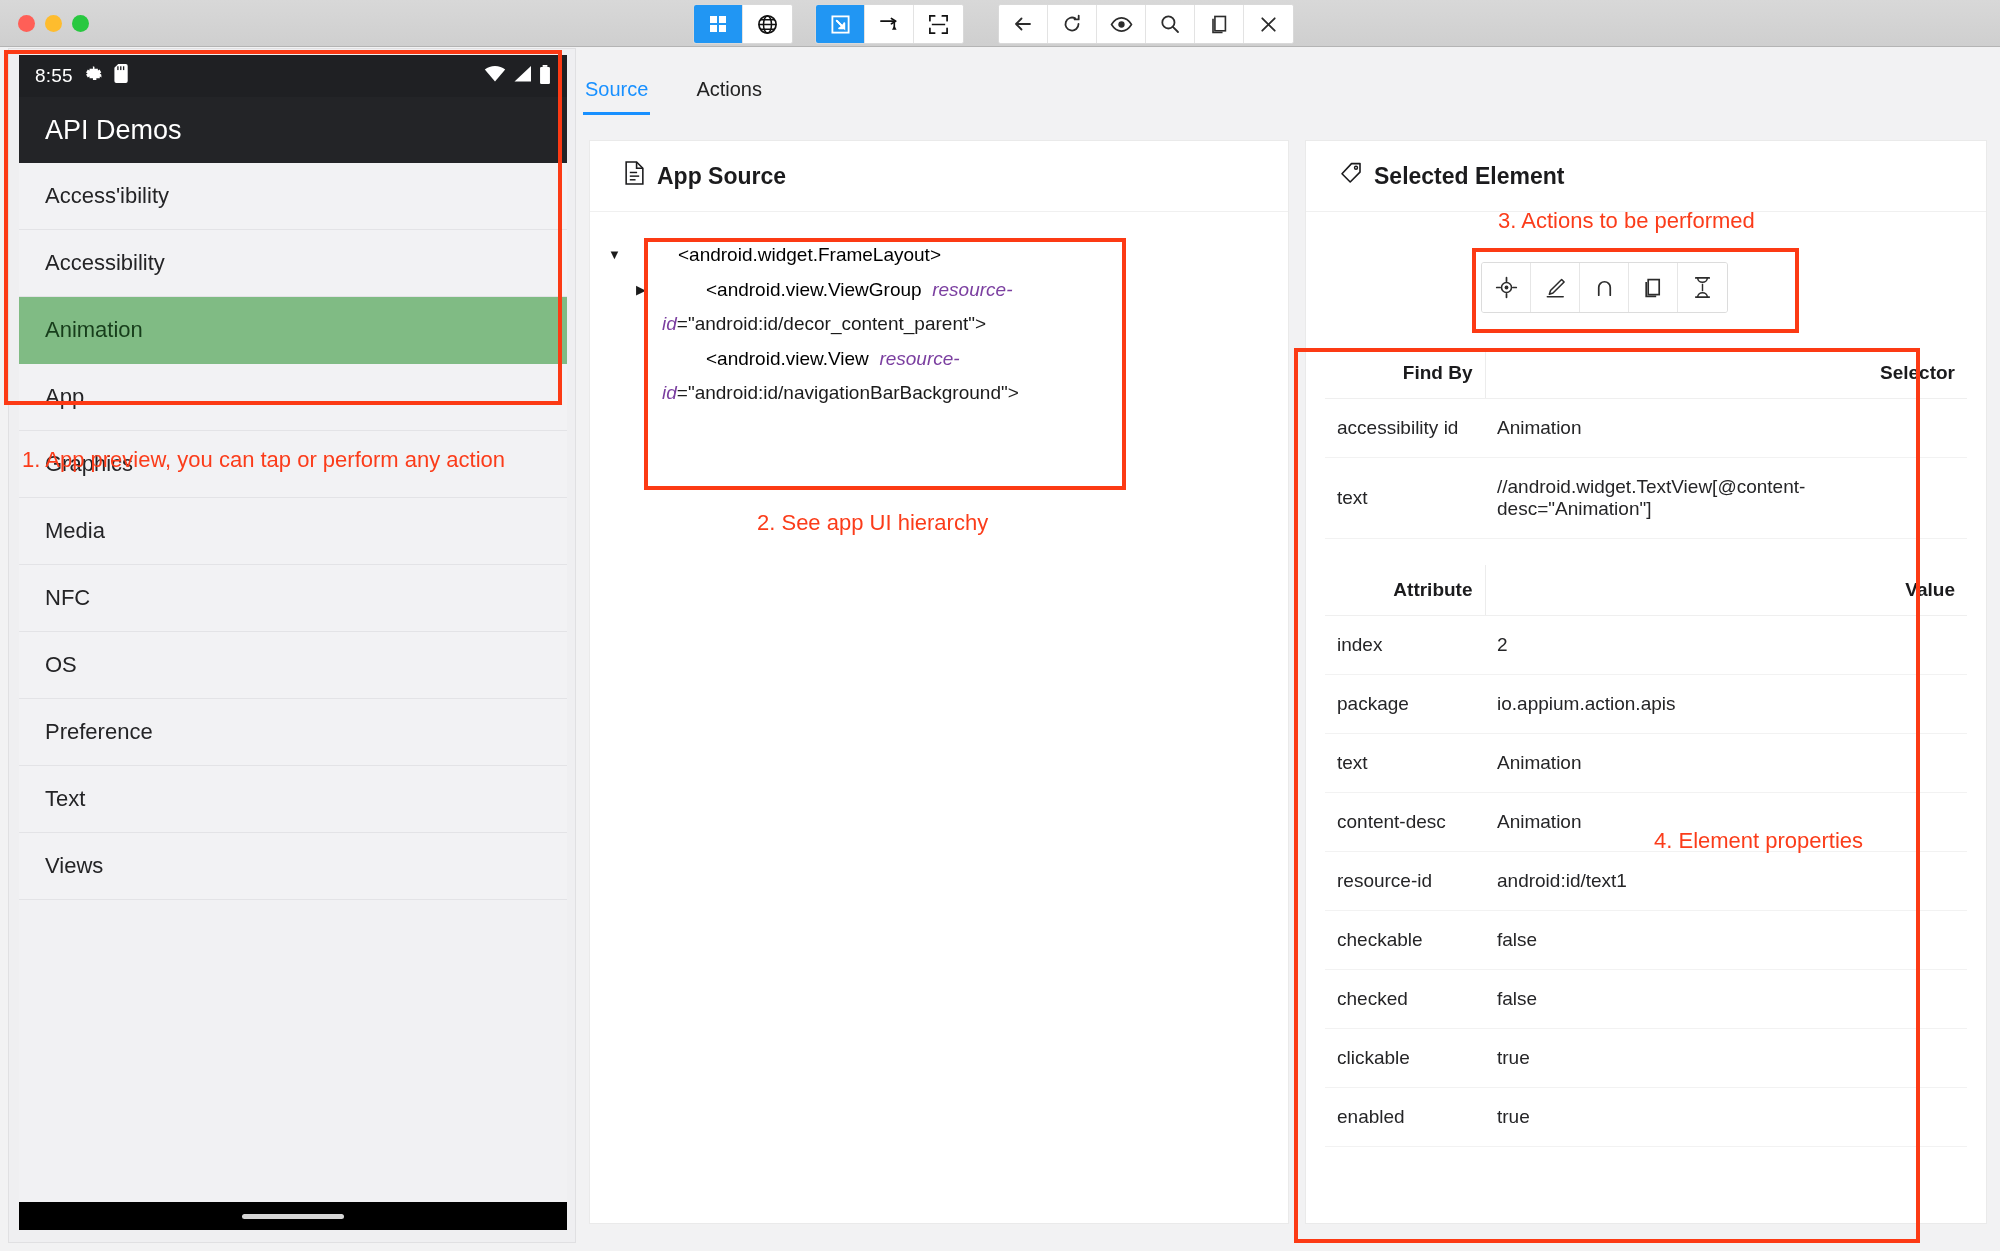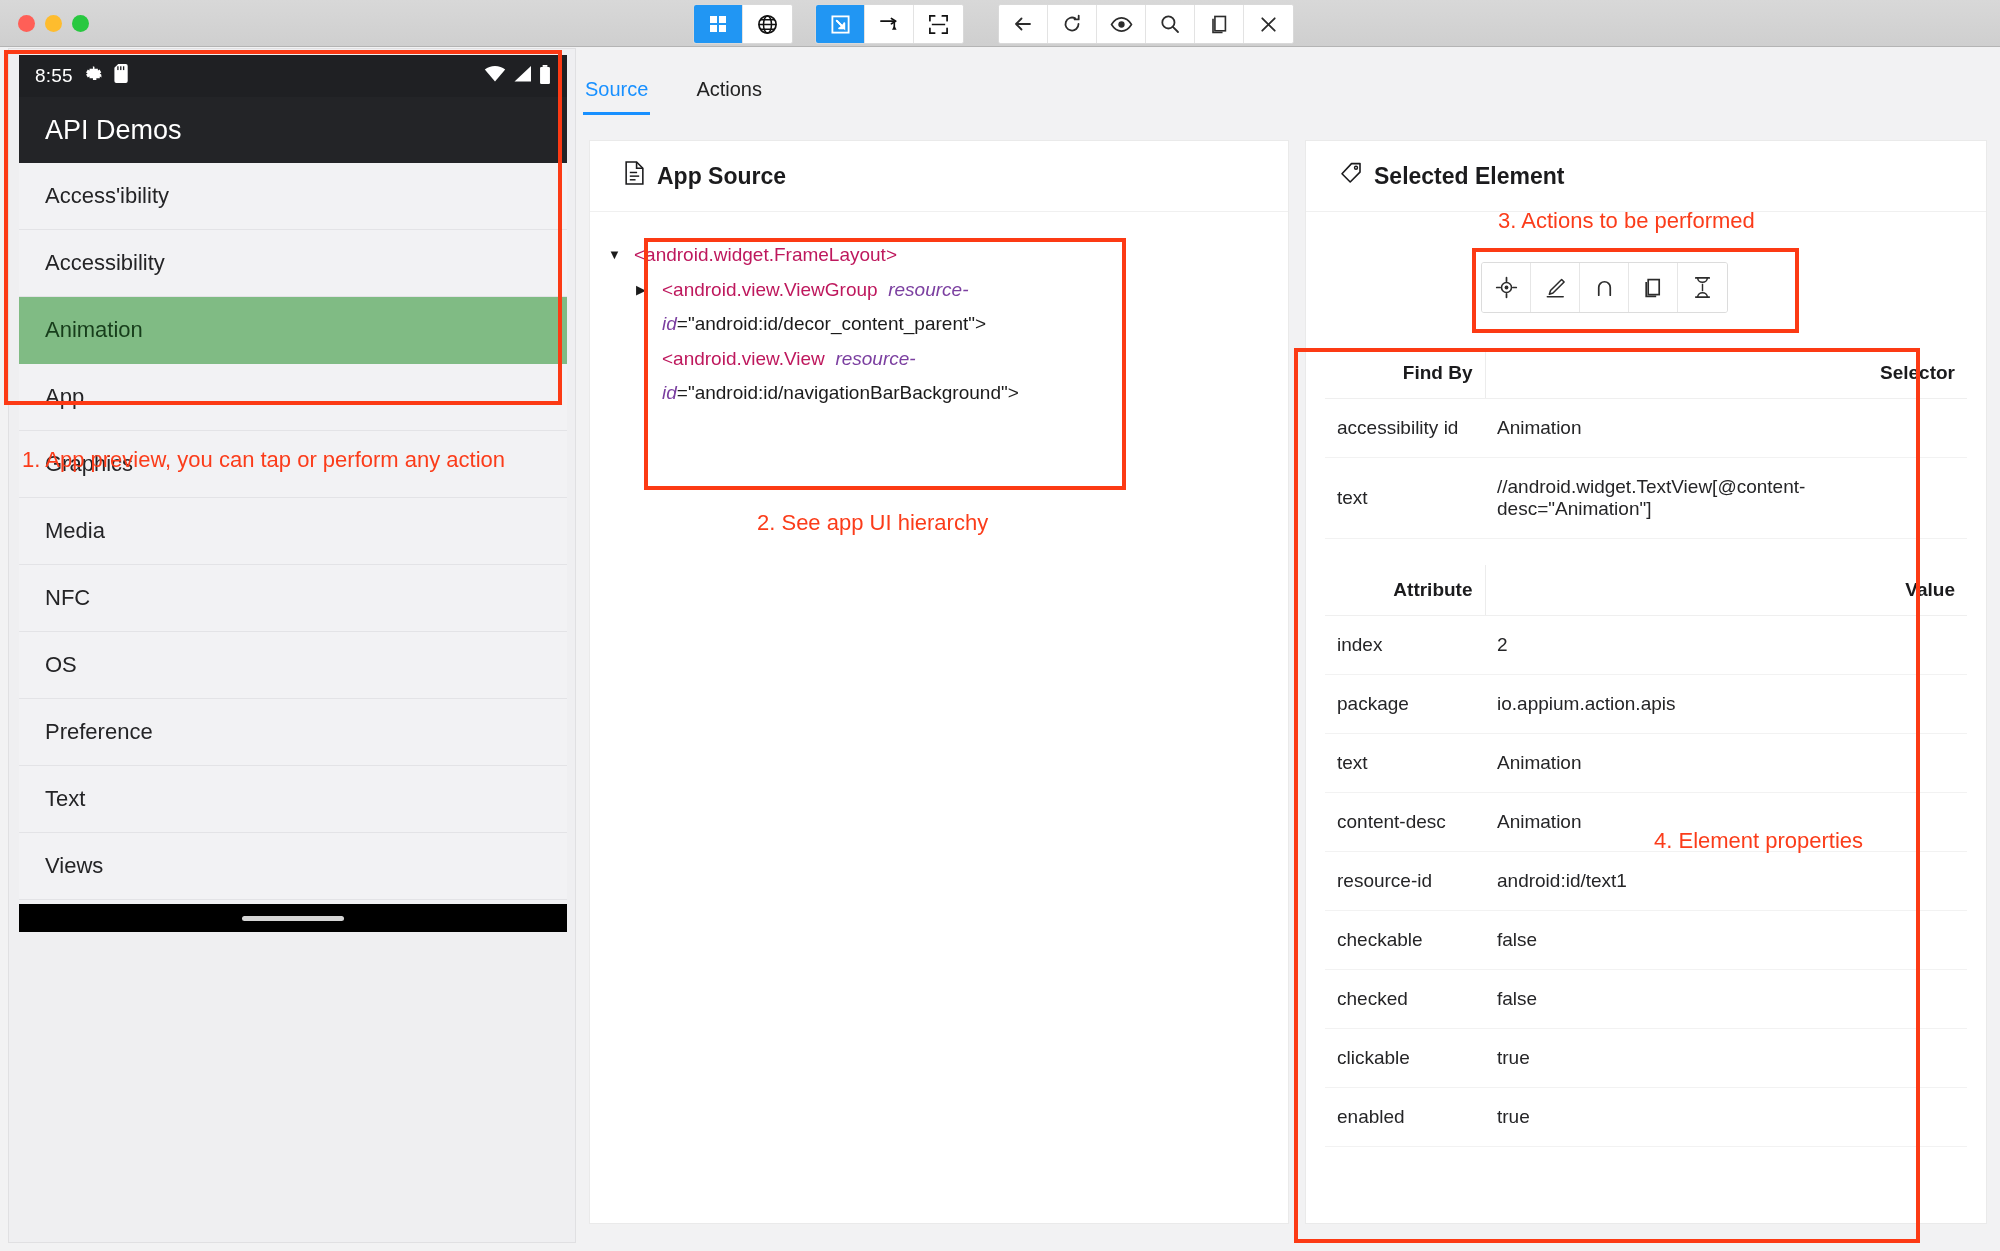--- a/index.html
+++ b/index.html
@@ -63,21 +63,21 @@
   .device-wrap {
     position: absolute;
     left: 8px; top: 48px;
     width: 568px; height: 1195px;
     background: #efeff1;
     border: 1px solid #e0e0e2;
   }
   .device-screen {
     position: absolute;
     left: 10px; top: 6px;
-    width: 548px; height: 877px;
+    width: 548px; height: 1175px;
     background: #f1f1f3;
     overflow: hidden;
   }
   .status-bar {
     height: 42px; background: #1f2023;
     display: flex; align-items: center;
     padding: 0 16px;
     color: #fff;
   }
   .status-left { display: flex; align-items: center; gap: 11px; font-size: 19px; letter-spacing: .2px;}
@@ -142,21 +142,21 @@
     padding: 26px 30px 0 18px;
     font-size: 19px; line-height: 1.82;
     color: #222;
   }
   .tree-row { display: flex; align-items: flex-start; }
   .tree-row .caret {
     width: 26px; flex: 0 0 26px; padding-top: 5px;
     color: #1b1b1b; font-size: 13px;
   }
   .tree-txt { flex: 1; }
-  .tag { color: #be185d; }
+  .tag { color: #000000; margin-left: 44px; }
   .attr-k { color: #7b3fa0; font-style: italic; }
   .attr-v { color: #1b1b1b; }
   .indent1 { padding-left: 28px; }
 
   
   .action-bar {
     position: absolute; left: 1481px; top: 262px;
     display: flex;
     border: 1px solid #dcdcdc; border-radius: 3px;
     background: #fff; overflow: hidden;

